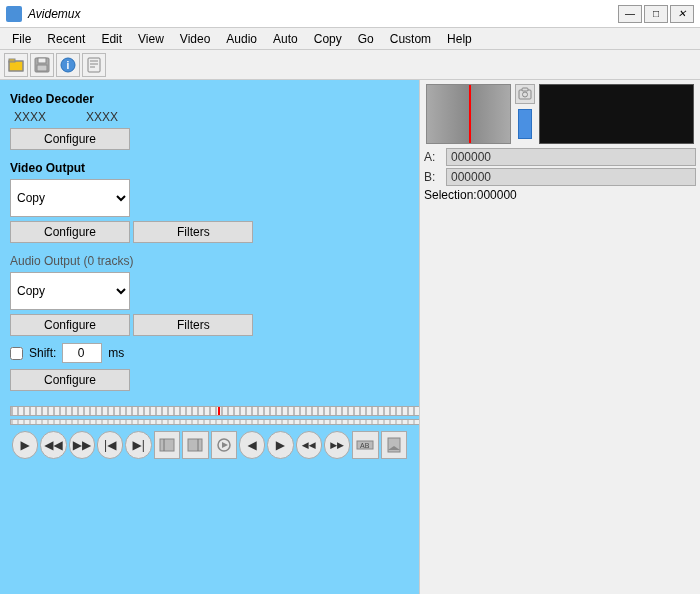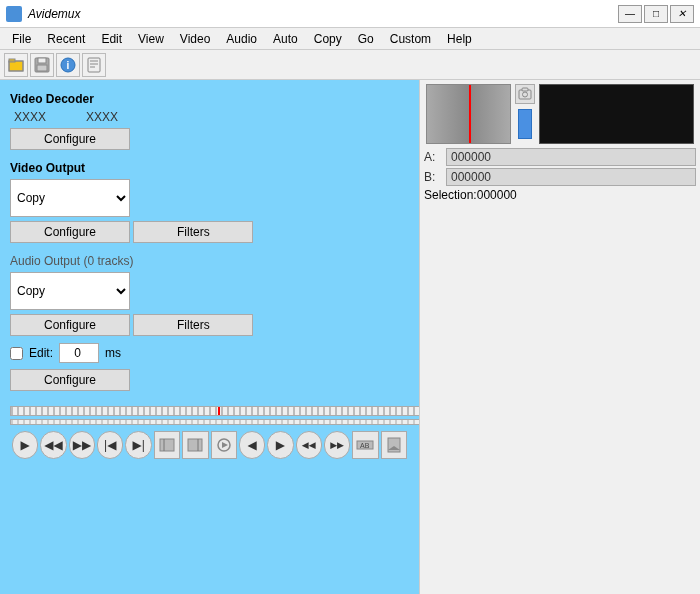--- a/index.html
+++ b/index.html
@@ -409,21 +409,21 @@
     <div class="select-row">
       <select>
         <option>Copy</option>
         <option>None</option>
       </select>
     </div>
     <button class="btn configure-btn">Configure</button>
     <button class="btn filter-btn">Filters</button>
     <div class="shift-row">
       <input type="checkbox" style="">
-      <label>Edit:</label>
+      <label>Shift:</label>
       <input type="number" value="0" style="width: 40px;">
       <span>ms</span>
     </div>
 
     
     <button class="btn configure-btn">Configure</button>
 
     
     <div class="seekbar-container" style="margin-top:12px; padding:0;">
       <div class="seekbar-outer" style="width:415px; margin-bottom:3px;">

